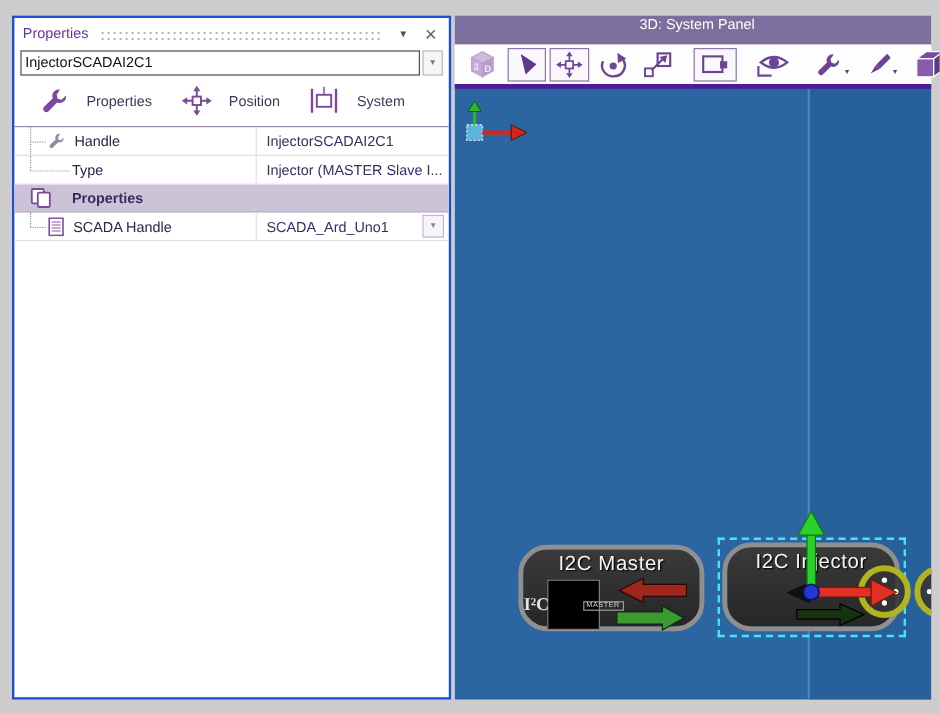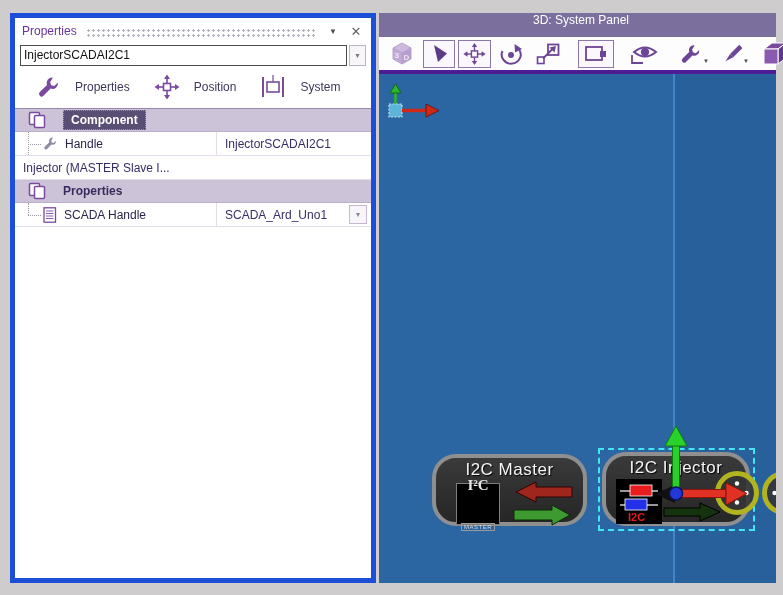--- a/index.html
+++ b/index.html
@@ -1,21 +1,21 @@
 <!DOCTYPE html>
 <html><head>
 <meta charset="utf-8">
 <style>
   * { margin:0; padding:0; box-sizing:border-box; }
   html,body { width:783px; height:595px; }
   body { font-family:"Liberation Sans", sans-serif; background:#cfccce; position:relative; overflow:hidden; }
 
   
   .props-panel { position:absolute; left:10px; top:13px; width:366px; height:570px;
-    background:#ffffff; border:5px solid #1d4ed8; }
+    background:#ffffff; border:2px solid #1d4ed8; }
   .props-titlebar { height:26px; display:flex; align-items:center; padding:0 7px; }
   .props-title { color:#6b3398; font-size:12px; white-space:nowrap; }
   .title-grip { flex:1; height:9px; margin:3px 9px 0 9px;
     background-image:radial-gradient(circle, #b7b0bc 1px, transparent 1.2px);
     background-size:5px 5px; }
   .tb-icon-btn { color:#5b5660; font-size:11px; width:16px; text-align:center; cursor:default; }
   .collapse-arrow { font-size:8px; color:#4e4956; }
   .close-x { font-size:13px; color:#6a6570; margin-left:7px; }
 
   .name-combo-row { display:flex; margin:1px 5px 0 5px; height:21px; }
@@ -76,21 +76,21 @@
   .comp { position:absolute; background:linear-gradient(#3a3a3a,#262626);
     border:4px solid #8f8f8f; border-radius:24px; }
   .comp-master { left:53px; top:380px; width:155px; height:72px; }
   .comp-injector { left:223px; top:378px; width:148px; height:74px; }
   .comp-title { text-align:center; color:#f5f5f5; font-size:17px; margin-top:2px;
     letter-spacing:.5px; text-shadow:1px 1px 1px #000; white-space:nowrap; }
   .selection-box { position:absolute; left:219px; top:374px; width:157px; height:83px;
     border:2px dashed #43e6f0; }
 
   .badge-master { position:absolute; left:20px; top:25px; width:44px; height:42px;
-    background:#000; border:1px solid #7e7e7e; display:flex; flex-direction:column;
+    background:#000; border:1px solid #7e7e7e; display:flex; flex-direction:row;
     align-items:center; justify-content:center;gap:28px; }
   .badge-i2c-big { color:#e4e4e4; font-weight:bold; font-size:15px; line-height:15px;
     font-family:"Liberation Serif",serif; }
   .badge-master-sub { margin-top:2px; color:#d8d8d8; font-size:6px; border:1px solid #9a9a9a;
     padding:0 2px; letter-spacing:.5px; }
 
   .badge-injector { position:absolute; left:10px; top:23px; width:46px; height:45px; background:#000; }
   .arrows-master { position:absolute; right:9px; top:22px; }
   .arrow-inj-dark { position:absolute; left:56px; top:46px; }
 
@@ -152,44 +152,39 @@
           <rect x="7" y="7" width="12" height="10" fill="none" stroke="#7a4a9e" stroke-width="1.6"></rect>
           <line x1="13" y1="0" x2="13" y2="7" stroke="#7a4a9e" stroke-width="1.2"></line>
         </svg>
       </span>
       <span class="ptab-label">System</span>
     </div>
   </div>
 
   <div class="prop-grid">
 
-    <div class="section-header">
-      <span class="row-icon">
-        <svg width="19" height="18" viewBox="0 0 19 18">
-          <rect x="1.5" y="1.5" width="10" height="12" rx="1" fill="#fff" stroke="#7a4a9e" stroke-width="1.5"></rect>
-          <rect x="6.5" y="4.5" width="10" height="12" rx="1" fill="#fff" stroke="#7a4a9e" stroke-width="1.5"></rect>
-        </svg>
-      </span>
-      <span class="header-label selected">Component</span>
-    </div>
 
     <div class="prop-row">
       <div class="cell-label">
         <span class="tree"></span>
         <span class="row-icon">
           <svg width="15" height="15" viewBox="0 0 24 24">
               <path d="M16 2.6a5.4 5.4 0 0 0-6 7.3L2.8 17a2.6 2.6 0 0 0 3.7 3.7l7.1-7.2a5.4 5.4 0 0 0 7.3-6l-3.6 3.6-3.2-.9-.9-3.2z" fill="#948ba3"></path>
             </svg>
         </span>
         <span>Handle</span>
       </div>
       <div class="cell-value">InjectorSCADAI2C1</div>
     </div>
 
     <div class="prop-row">
+      <div class="cell-label">
+        <span class="tree end wide"></span>
+        <span>Type</span>
+      </div>
       <div class="cell-value">Injector (MASTER Slave I...</div>
     </div>
 
     <div class="section-header">
       <span class="row-icon">
         <svg width="19" height="18" viewBox="0 0 19 18">
           <rect x="1.5" y="1.5" width="10" height="12" rx="1" fill="#fff" stroke="#7a4a9e" stroke-width="1.5"></rect>
           <rect x="6.5" y="4.5" width="10" height="12" rx="1" fill="#fff" stroke="#7a4a9e" stroke-width="1.5"></rect>
         </svg>
       </span>
@@ -329,29 +324,20 @@
         <svg width="62" height="46" viewBox="0 0 62 46">
           <polygon points="60,7 24,7 24,2 4,12 24,22 24,17 60,17" fill="#9e261c" stroke="#2a0503" stroke-width="1"></polygon>
           <polygon points="2,30 40,30 40,25 58,35 40,45 40,40 2,40" fill="#3c9a30" stroke="#0c2a06" stroke-width="1"></polygon>
         </svg>
       </div>
     </div>
 
     <div class="selection-box"></div>
     <div class="comp comp-injector">
       <div class="comp-title">I2C Injector</div>
-      <div class="badge-injector">
-        <svg width="46" height="45" viewBox="0 0 46 45">
-          <line x1="4" y1="12" x2="42" y2="12" stroke="#cccccc" stroke-width="1.6"></line>
-          <rect x="14" y="6" width="22" height="11" fill="#e81c1c" stroke="#fff" stroke-width="0.8"></rect>
-          <line x1="4" y1="26" x2="42" y2="26" stroke="#cccccc" stroke-width="1.6"></line>
-          <rect x="9" y="20" width="22" height="11" fill="#2430e8" stroke="#fff" stroke-width="0.8"></rect>
-          <text x="12" y="42" font-size="11" font-weight="bold" fill="#e81c1c" font-family="Liberation Sans, sans-serif">I2C</text>
-        </svg>
-      </div>
       <div class="arrow-inj-dark">
         <svg width="62" height="20" viewBox="0 0 62 20">
           <polygon points="2,6 38,6 38,1 58,10 38,19 38,14 2,14" fill="#16330f" stroke="#000" stroke-width="1"></polygon>
         </svg>
       </div>
     </div>
 
     <div class="yellow-handle handle-1">
       <svg width="34" height="34" viewBox="0 0 34 34">
         <circle cx="17" cy="17" r="3" fill="#fff"></circle>

